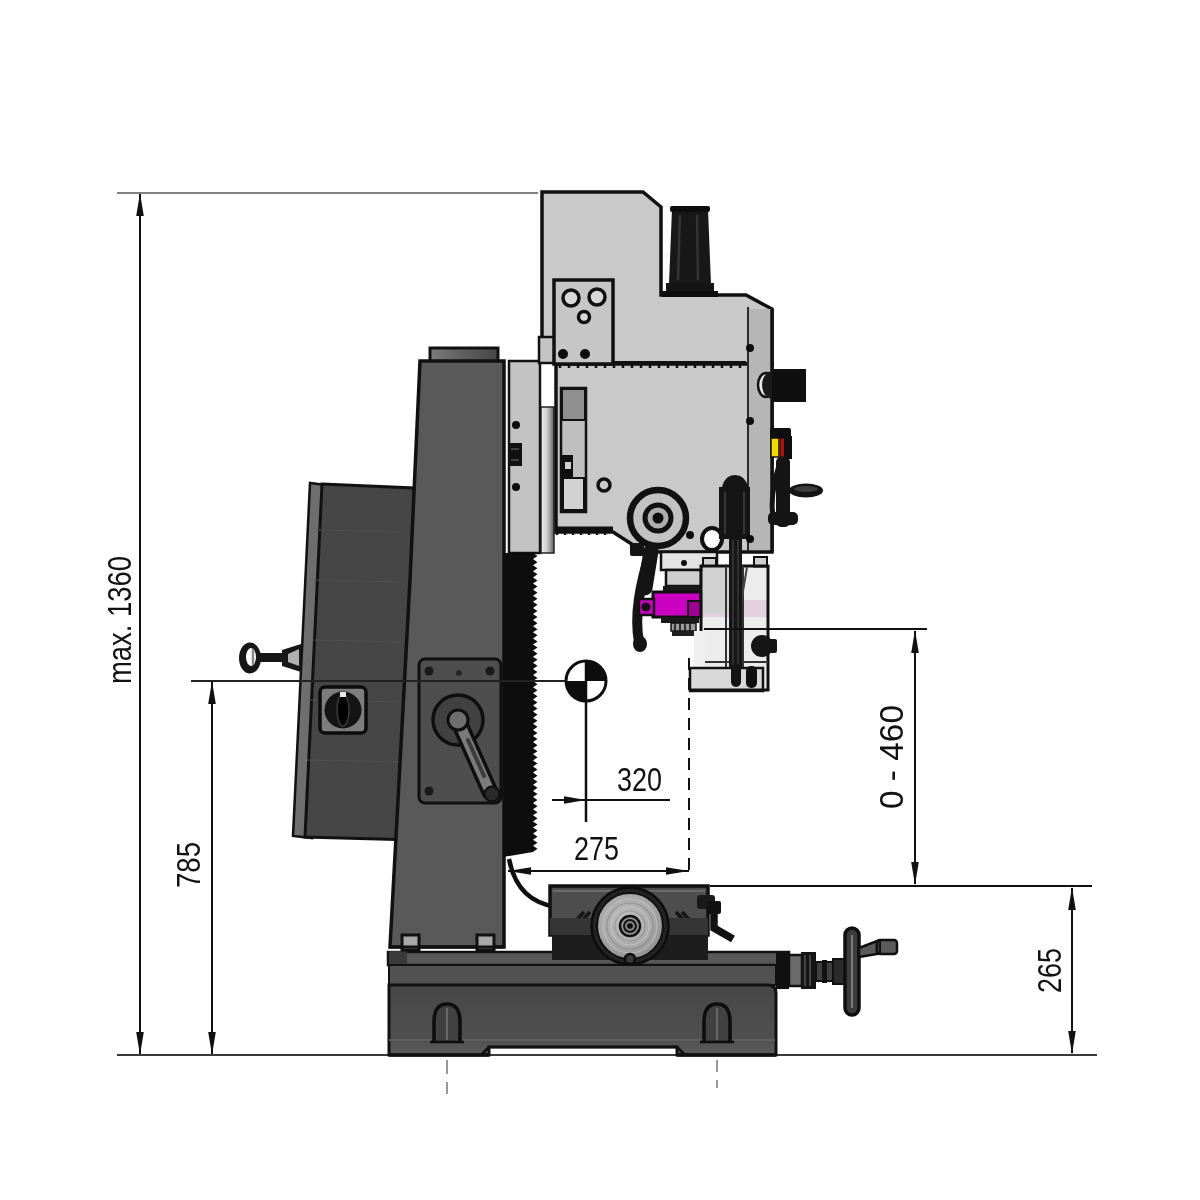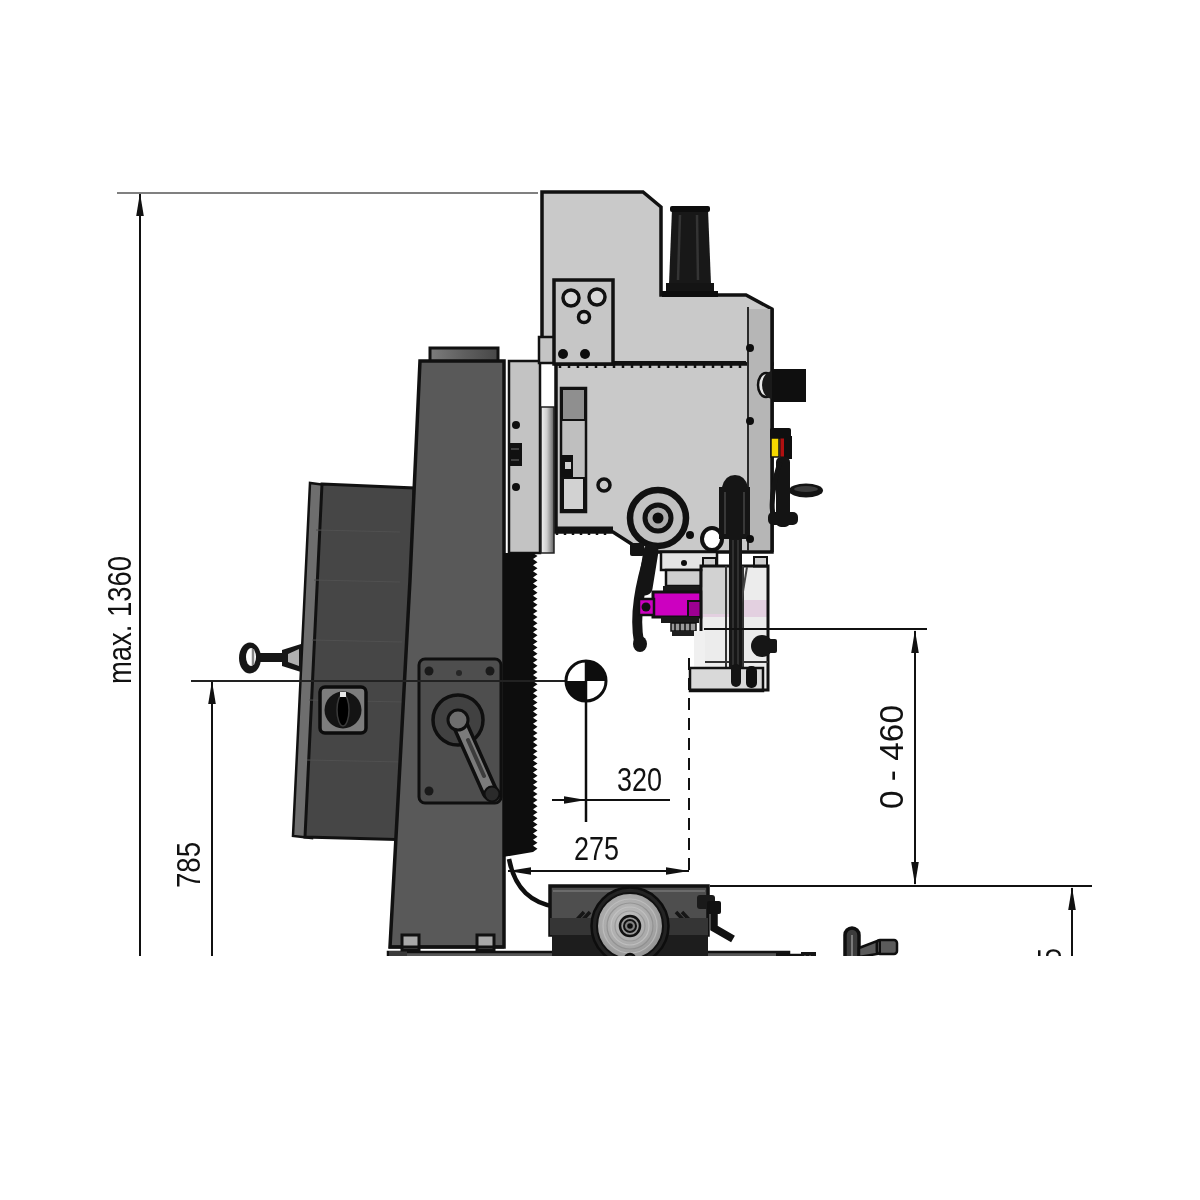--- a/index.html
+++ b/index.html
@@ -1,16 +1,16 @@
 <!DOCTYPE html>
 <html><head>
 <meta charset="utf-8">
 <style>
   html,body{margin:0;padding:0;background:#ffffff;}
-  .wrap{width:1200px;height:956px;position:relative;background:#ffffff;}
+  .wrap{width:1200px;height:1200px;position:relative;background:#ffffff;}
   text{font-family:"Liberation Sans",sans-serif;fill:#111;}
 </style>
 </head>
 <body>
 <div class="wrap">
 <svg width="1200" height="1200" viewBox="0 0 1200 1200">
 <defs>
   <linearGradient id="wayGrad" x1="0" y1="0" x2="1" y2="0">
     <stop offset="0" stop-color="#f2f2f2"></stop>
           <stop offset="0.45" stop-color="#cfcfcf"></stop>

